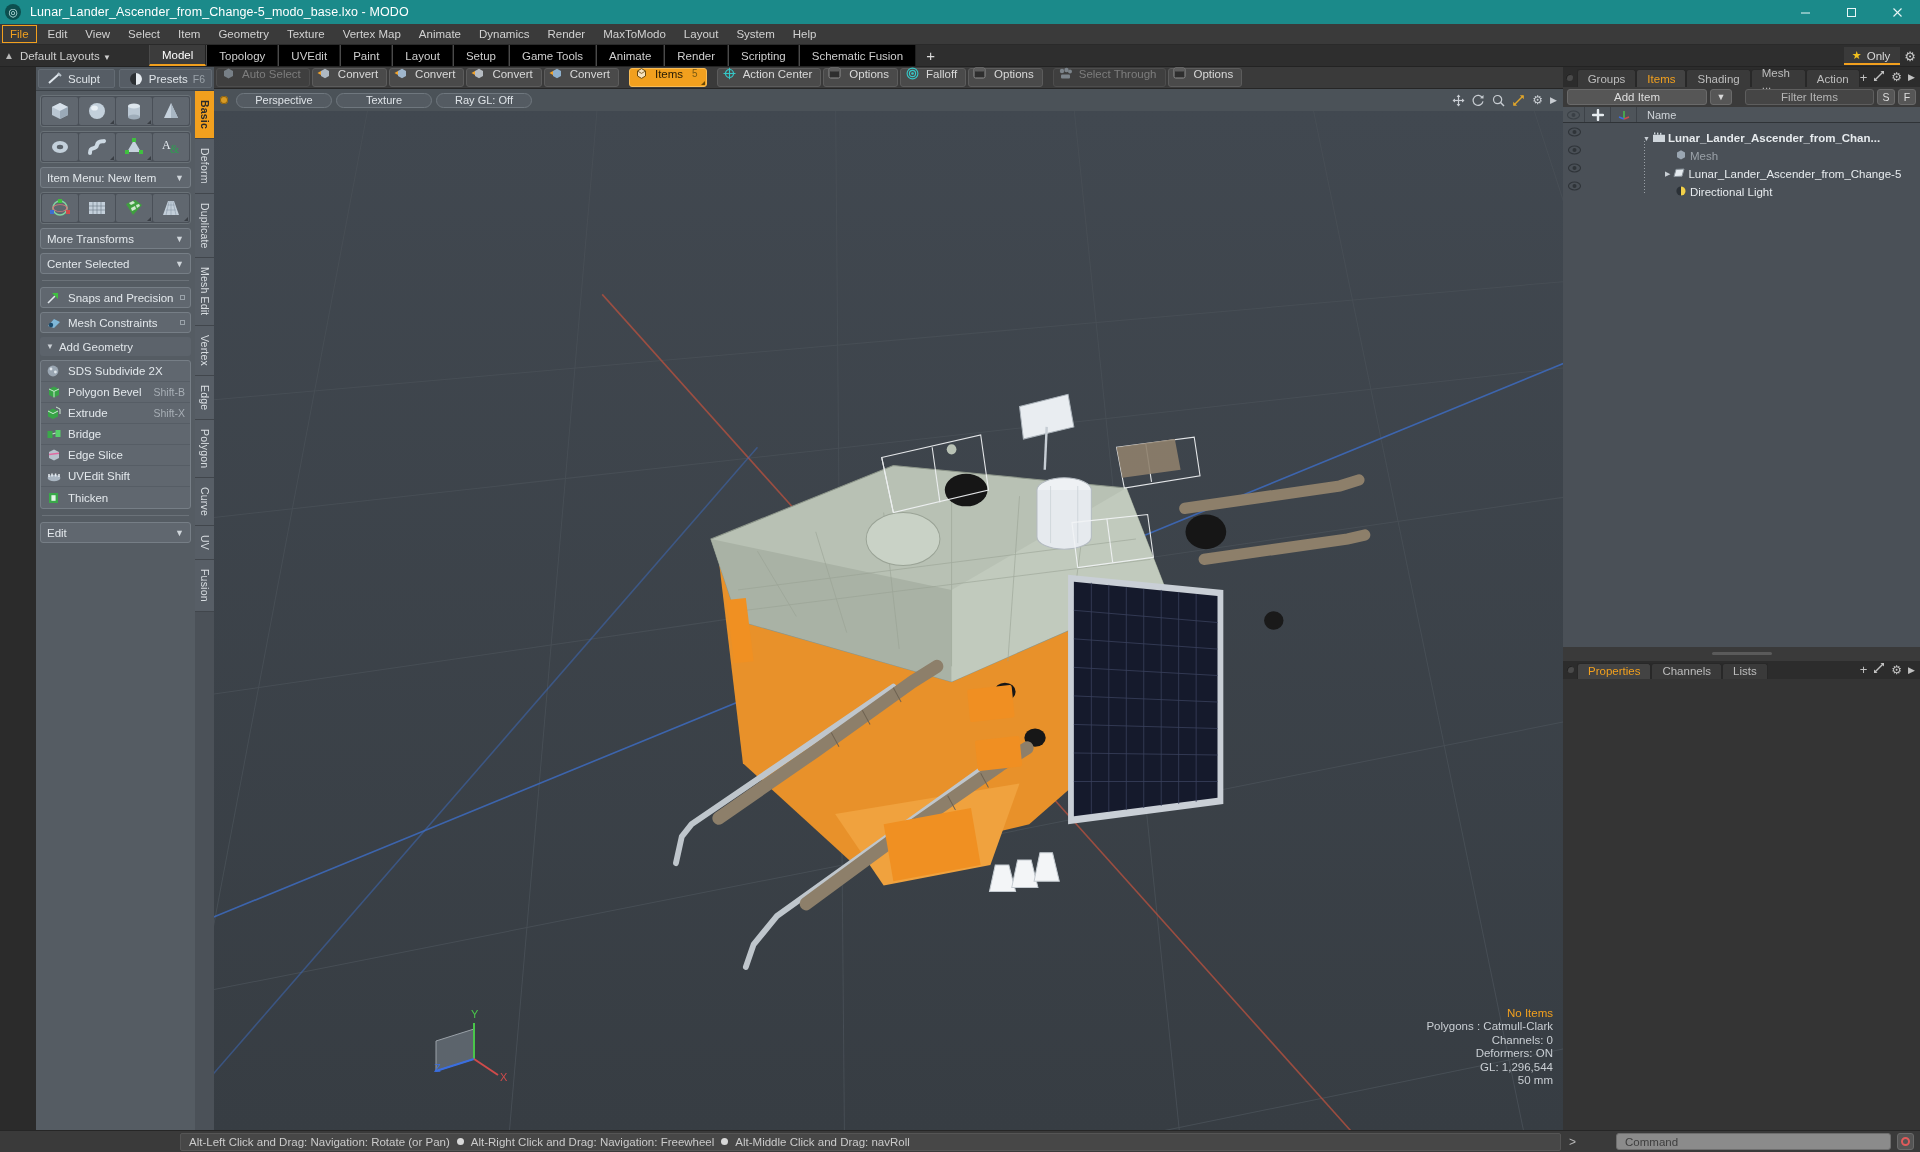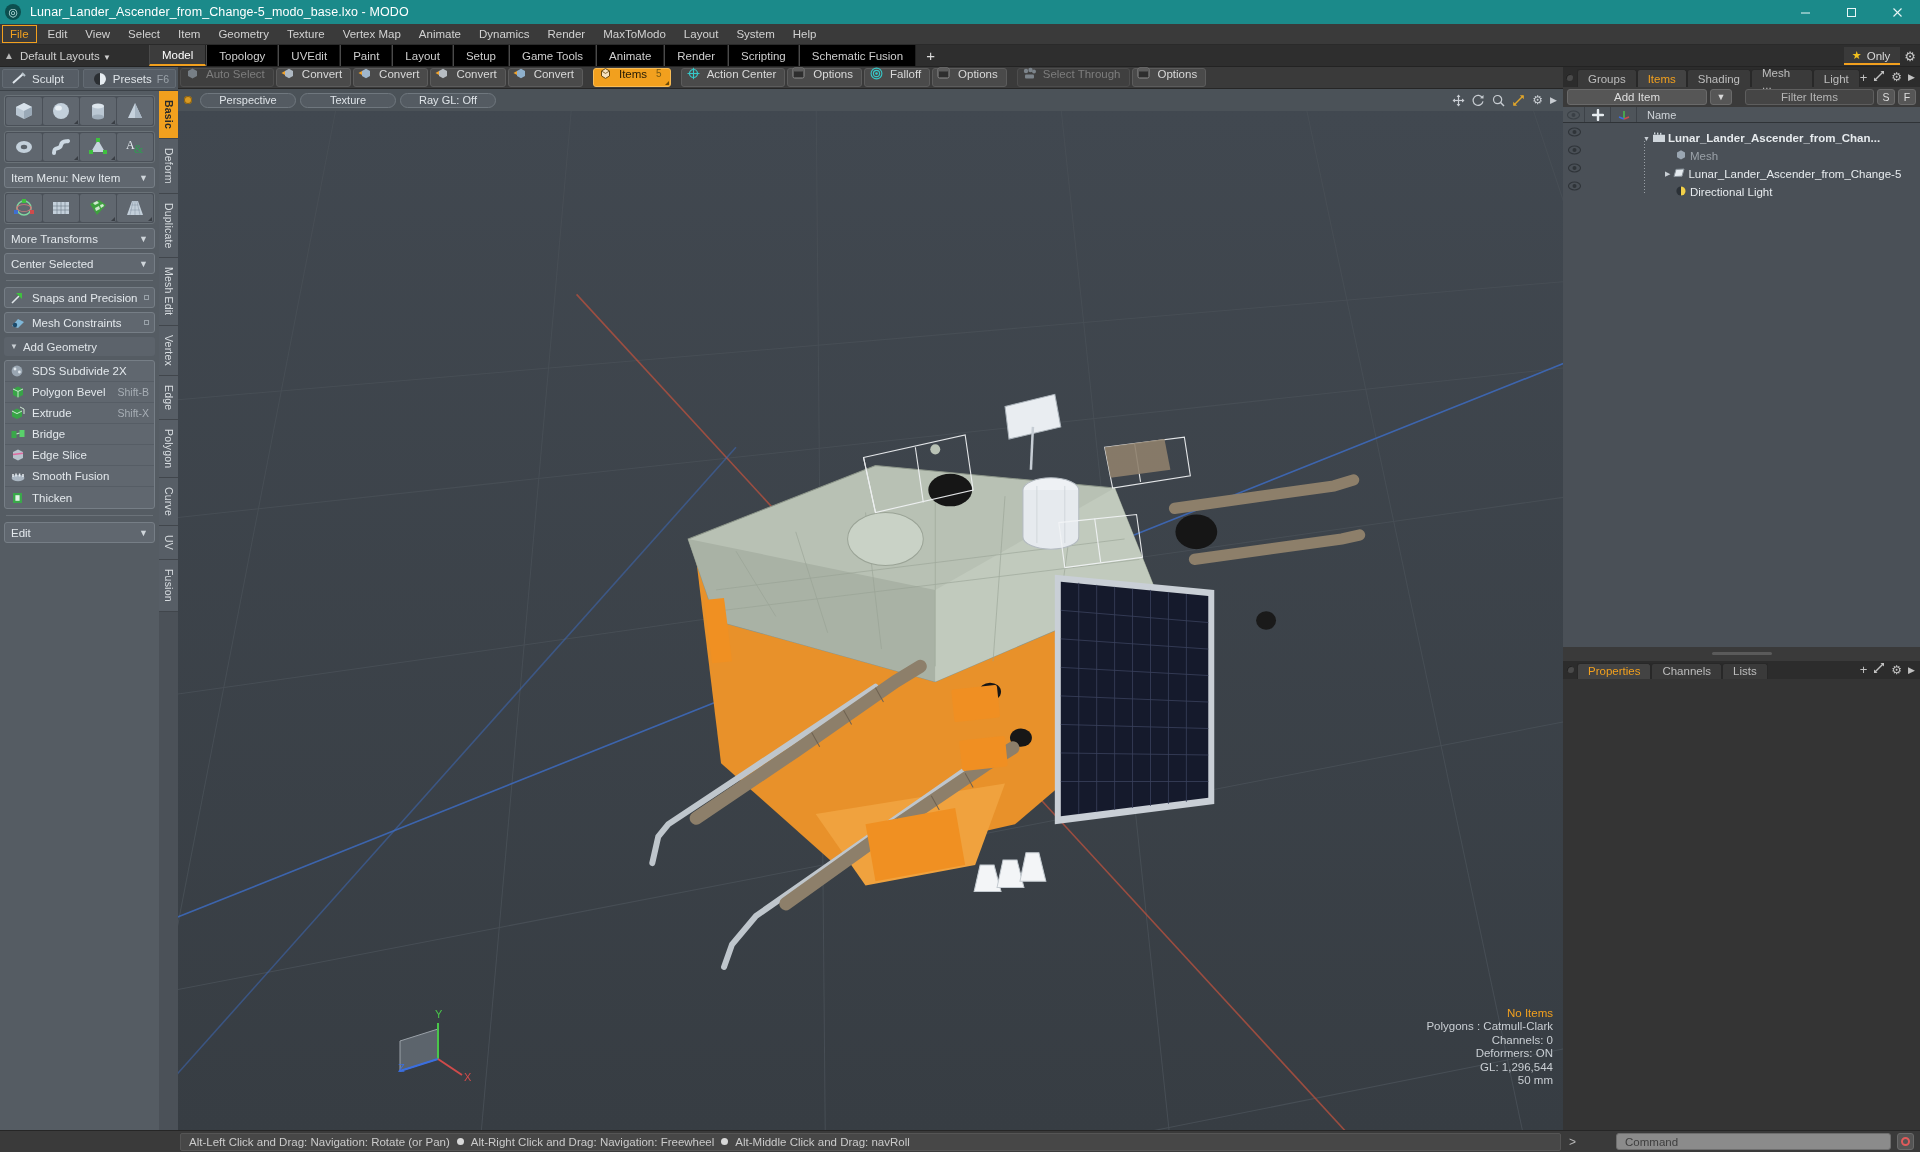--- a/index.html
+++ b/index.html
@@ -59,21 +59,21 @@
     background: #3a3a3a; border-bottom: 2px solid #f2a01e; color: #d8d8d8; font-size: 11.5px;
   }
   .only-badge .star { color: #f2c01e; font-size: 11px; }
   .gear { color: #c9c9c9; font-size: 13px; line-height: 1; }
 
   
   .mainrow { flex: 1 1 auto; display: flex; min-height: 0; background: #2b2b2b; }
 
   
   .leftpanel { width: 178px; flex: 0 0 178px; display: flex; flex-direction: column;
-               background: #555c63; position: relative; }
+               background: #555c63; position: relative; margin-left: 36px; }
   .lp-topbar { height: 24px; display: flex; background: #4e555c; border-bottom: 1px solid #3c4248; }
   .lp-topbtn { flex: 1; display: flex; align-items: center; gap: 5px; padding-left: 8px;
                color: #dfe4e8; font-size: 11.5px; border: 1px solid #636b73;
                background: linear-gradient(#5a6views,#515860); background: #565d65; margin: 2px; border-radius: 2px; }
   .lp-topbtn .f6 { margin-left: auto; margin-right: 6px; color: #9aa2a9; font-size: 10.5px; }
   .lp-body { flex: 1; display: flex; min-height: 0; }
   .lp-content { flex: 1; padding: 4px; display: flex; flex-direction: column; gap: 4px; overflow: hidden;
                 background: #555c63; }
   .lp-tabs { width: 19px; flex: 0 0 19px; display: flex; flex-direction: column; background: #4b5158; }
   .vtab {
@@ -485,21 +485,21 @@
                     <path d="M3 4 L8 1.6 L13 4 L13 10 L8 12.4 L3 10 Z" fill="#b8c3cd"></path>
                     <path d="M3 6.5 L13 5.2" stroke="#e06aa0" stroke-width="1.5"></path>
                   </svg></span>
                 <span>Edge Slice</span>
               </div>
               <div class="lp-li">
                 <span class="mini-ico"><svg width="16" height="14" viewBox="0 0 16 14">
                     <ellipse cx="8" cy="9" rx="6.4" ry="3.2" fill="#aab6c2"></ellipse>
                     <path d="M3 8 L3 5 M6 7.4 L6 4.4 M9.6 7.4 L9.6 4.4 M13 8 L13 5" stroke="#e8eef3" stroke-width="1.5"></path>
                   </svg></span>
-                <span>Smooth Fusion</span>
+                <span>UVEdit Shift</span>
               </div>
               <div class="lp-li">
                 <span class="mini-ico"><svg width="16" height="14" viewBox="0 0 16 14">
                     <rect x="3" y="2" width="9" height="10" fill="#3aa84a"></rect>
                     <rect x="5.4" y="4.2" width="4.2" height="5.6" fill="#e2f5e6"></rect>
                   </svg></span>
                 <span>Thicken</span>
               </div>
             </div>
 
@@ -834,21 +834,21 @@
     <div class="rightpanel">
       <div class="rp-tabbar">
         <div class="rp-knob">
             <i></i>
           </div>
         <div style="display:flex;align-items:stretch" id="rptabs">
             <div class="rp-tab">Groups</div>
             <div class="rp-tab active">Items</div>
             <div class="rp-tab">Shading</div>
             <div class="rp-tab">Mesh ...</div>
-            <div class="rp-tab">Light</div>
+            <div class="rp-tab">Action</div>
           </div>
         <div class="rp-tb-right">
           <span style="font-size:13px">+</span>
           <span>
             <svg width="12" height="12" viewBox="0 0 12 12">
                 <line x1="2" y1="10" x2="10" y2="2" stroke="#c2c2c2" stroke-width="1.4"></line>
                 <path d="M11 1 L11 4.5 L7.5 1 Z" fill="#c2c2c2"></path>
                 <path d="M1 11 L1 7.5 L4.5 11 Z" fill="#c2c2c2"></path>
               </svg>
           </span>

